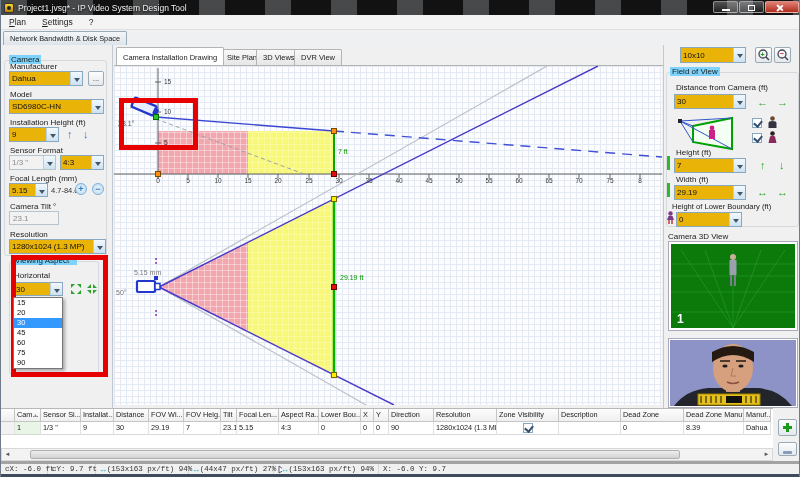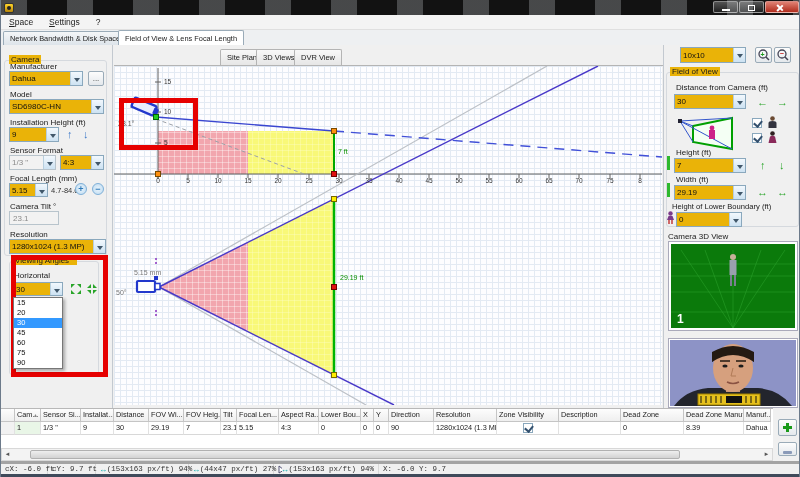--- a/index.html
+++ b/index.html
@@ -32,21 +32,21 @@
   
   .maintabs { position:absolute; left:0; top:30px; width:800px; height:15px; background:#eef0f2; }
   .mtab { position:absolute; bottom:0; font-size:7.4px; padding:2px 6px 2px 6px; color:#222;
     border:1px solid #9aabb8; border-bottom:none; background:linear-gradient(#f4f6f8,#dde4ea); border-radius:2px 2px 0 0; white-space:nowrap;}
   .mtab.active { background:#fff; height:15px; z-index:2; padding-top:3px;}
   
   .leftpanel { position:absolute; left:0; top:45px; width:112px; height:363px; background:#f0f0f0; border-right:1px solid #c3c9d0; }
   .rightpanel { position:absolute; left:662px; top:45px; width:138px; height:416px; background:#f0f0f0; border-left:1px solid #c3c9d0; }
   .label { position:absolute; font-size:8px; color:#1a1a1a; white-space:nowrap; }
   .groupbox { position:absolute; border:1px solid #d5d9de; border-radius:3px; }
-  .grouplabel { position:absolute; font-size:8px; color:#1a1a1a; background:#eab308; padding:0 2px; white-space:nowrap; z-index:2;}
+  .grouplabel { position:absolute; font-size:8px; color:#1a1a1a; background:#7dd3fc; padding:0 2px; white-space:nowrap; z-index:2;}
   .combo { position:absolute; height:15px; background:#eab308; border:1px solid #8aa8bd; display:flex; align-items:center; font-size:8px; color:#111; }
   .combo .val { flex:1; padding-left:2px; overflow:hidden; white-space:nowrap; }
   .combo .cbtn { width:12px; align-self:stretch; border-left:1px solid #b8cfde; background:linear-gradient(#f2f8fd,#cde2f2); position:relative;}
   .combo .cbtn::after{ content:""; position:absolute; left:3px; top:6px; border:3px solid transparent; border-top:4px solid #41586b; }
   .combo.disabled { background:#f2f2f2; color:#8a8a8a; border-color:#b8c4cc; }
   .field { position:absolute; height:14px; background:#f2f2f2; border:1px solid #b8c4cc; font-size:8px; color:#8a8a8a; padding:2px 0 0 3px;}
   .smallbtn { position:absolute; height:15px; background:linear-gradient(#fdfdfd,#e4e8ec); border:1px solid #9aabb8; border-radius:2px;
     font-size:8px; text-align:center; color:#333; line-height:13px;}
   .arrowglyph { position:absolute; font-size:11px; font-weight:bold; line-height:11px; }
   .blue { color:#3b78c8; } .green { color:#28a428; }
@@ -96,43 +96,43 @@
   .bottomstrip { position:absolute; left:0; top:474px; width:800px; height:3px; background:#3f4a5a; }
   .imgframe { position:absolute; border:1px solid #aab; background:#fff; }
 </style>
 </head>
 <body>
 
 <div id="win">
 
   <div class="titlebar">
     <div class="appicon"></div>
+    <span class="apptitle">Project1.jvsg* - IP Video System Design Tool</span>
     <div class="winbtns">
       <div class="winbtn">
           <span class="glyph-min"></span>
         </div>
       <div class="winbtn">
           <span class="glyph-max"></span>
         </div>
       <div class="winbtn close">
           <span class="glyph-x1"></span>
           <span class="glyph-x2"></span>
         </div>
     </div>
   </div>
 
   <div class="menubar">
-    <span class="menu-item">Space</span>
+    <span class="menu-item">Plan</span>
     <span class="menu-item">Settings</span>
     <span class="menu-item">?</span>
   </div>
 
   <div class="maintabs">
     <div class="mtab" style="left:2px;">Network Bandwidth &amp; Disk Space</div>
-    <div class="mtab active" style="left:117px;">Field of View &amp; Lens Focal Length</div>
   </div>
 
   <div class="leftpanel">
     <div class="groupbox" style="left:3px; top:15px; width:103px; height:196px;"></div>
     <div class="grouplabel" style="left:8px; top:10px;">Camera</div>
 
     <div class="label" style="left:9px; top:17px;">Manufacturer</div>
     <div class="combo" style="left:8px; top:26px; width:74px;">
       <span class="val">Dahua</span>
         <span class="cbtn"></span>
@@ -175,21 +175,21 @@
     <div class="label" style="left:9px; top:157px;">Camera Tilt °</div>
     <div class="field" style="left:8px; top:166px; width:50px;">23.1</div>
 
     <div class="label" style="left:9px; top:185px;">Resolution</div>
     <div class="combo" style="left:8px; top:194px; width:97px;">
       <span class="val">1280x1024 (1.3 MP)</span>
         <span class="cbtn"></span>
     </div>
 
     <div class="groupbox" style="left:8px; top:216px; width:90px; height:114px;"></div>
-    <div class="grouplabel" style="left:12px; top:211px;">Viewing Angles °</div>
+    <div class="grouplabel" style="left:12px; top:211px;">Viewing Aspect °</div>
     <div class="label" style="left:13px; top:226px;">Horizontal</div>
     <div class="combo" style="left:12px; top:237px; width:50px; height:14px;">
       <span class="val">30</span>
         <span class="cbtn"></span>
     </div>
     <svg width="12" height="12" style="position:absolute; left:69px; top:238px;">
       <path d="M1 1 L5 1 L1 5 Z M11 1 L11 5 L7 1 Z M1 11 L1 7 L5 11 Z M11 11 L7 11 L11 7 Z" fill="#28a428"></path>
     </svg>
     <svg width="12" height="12" style="position:absolute; left:85px; top:238px;">
       <path d="M5 5 L1 5 L5 1 Z M7 5 L7 1 L11 5 Z M5 7 L5 11 L1 7 Z M7 7 L11 7 L7 11 Z" fill="#28a428"></path>
@@ -201,20 +201,21 @@
       <div class="dropitem sel">30</div>
       <div class="dropitem">45</div>
       <div class="dropitem">60</div>
       <div class="dropitem">75</div>
       <div class="dropitem">90</div>
     </div>
     <div class="annot" style="left:10px; top:210px; width:97px; height:122px; pointer-events:none;"></div>
   </div>
 
   <div class="subtabbar">
+    <div class="stab active" style="left:2px;">Camera Installation Drawing</div>
     <div class="stab" style="left:106px;">Site Plan</div>
     <div class="stab" style="left:142px;">3D Views</div>
     <div class="stab" style="left:180px;">DVR View</div>
   </div>
 
   <div class="drawing">
     <svg width="548" height="339" viewBox="0 0 548 339">
       <defs>
         <pattern id="wg" width="6" height="6" patternUnits="userSpaceOnUse">
           <path d="M6 0 H0 V6" fill="none" stroke="rgba(255,255,255,.75)" stroke-width="1"></path>

